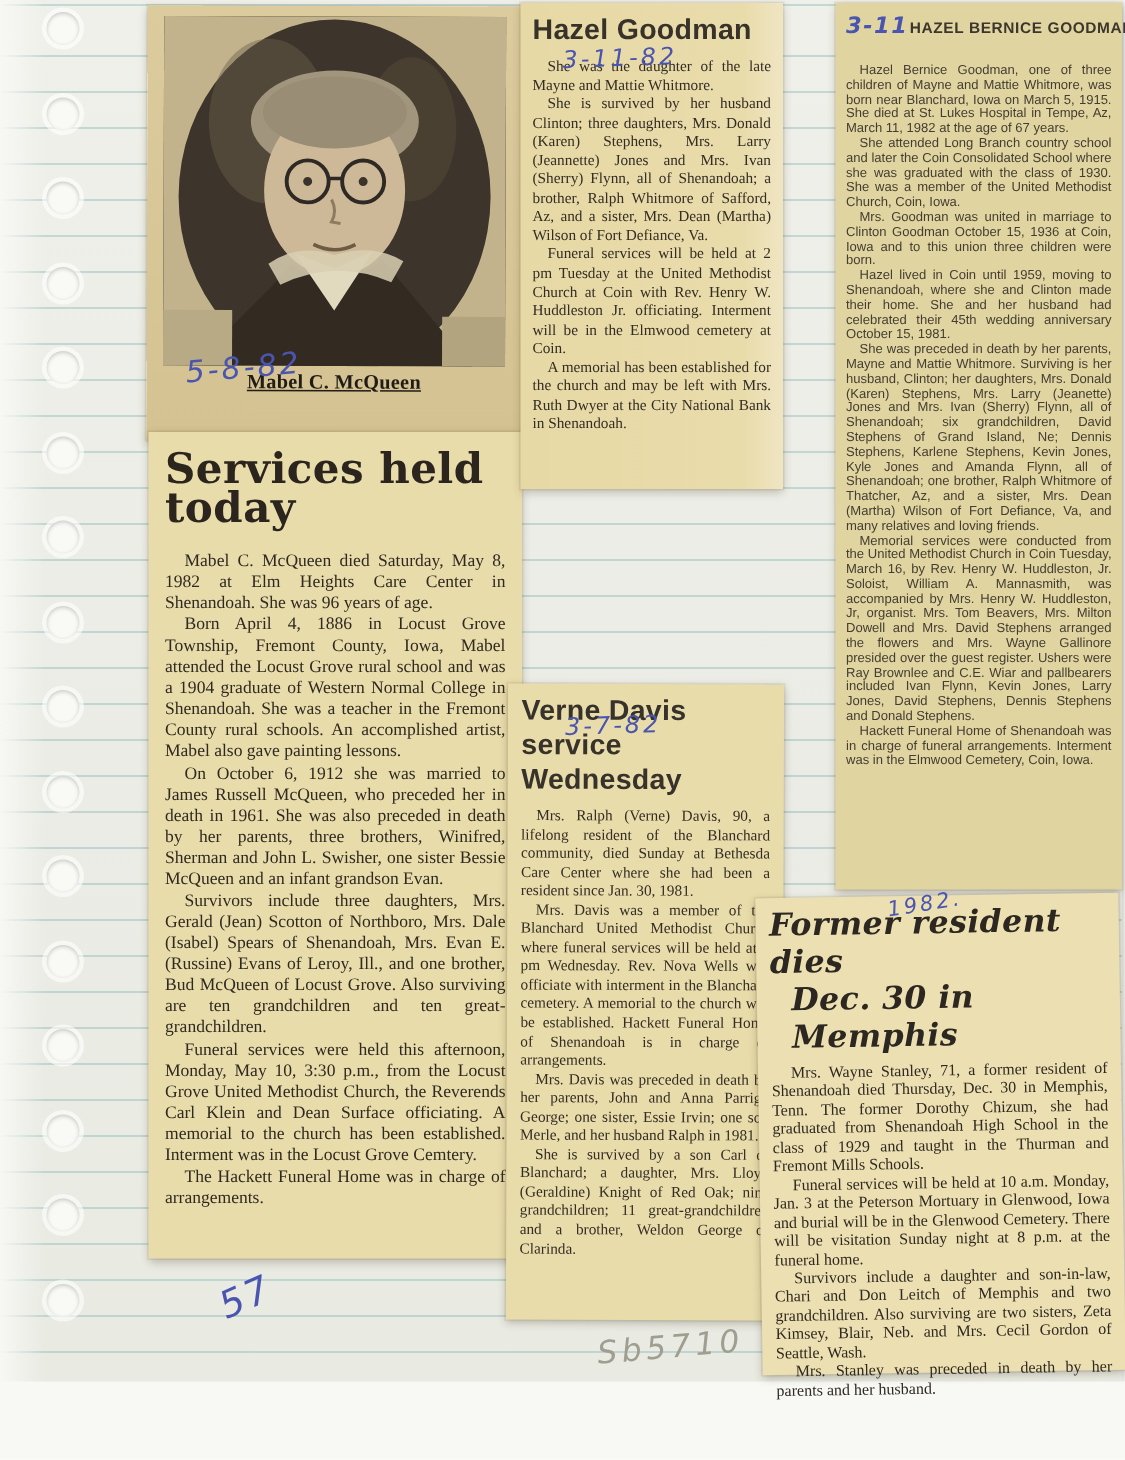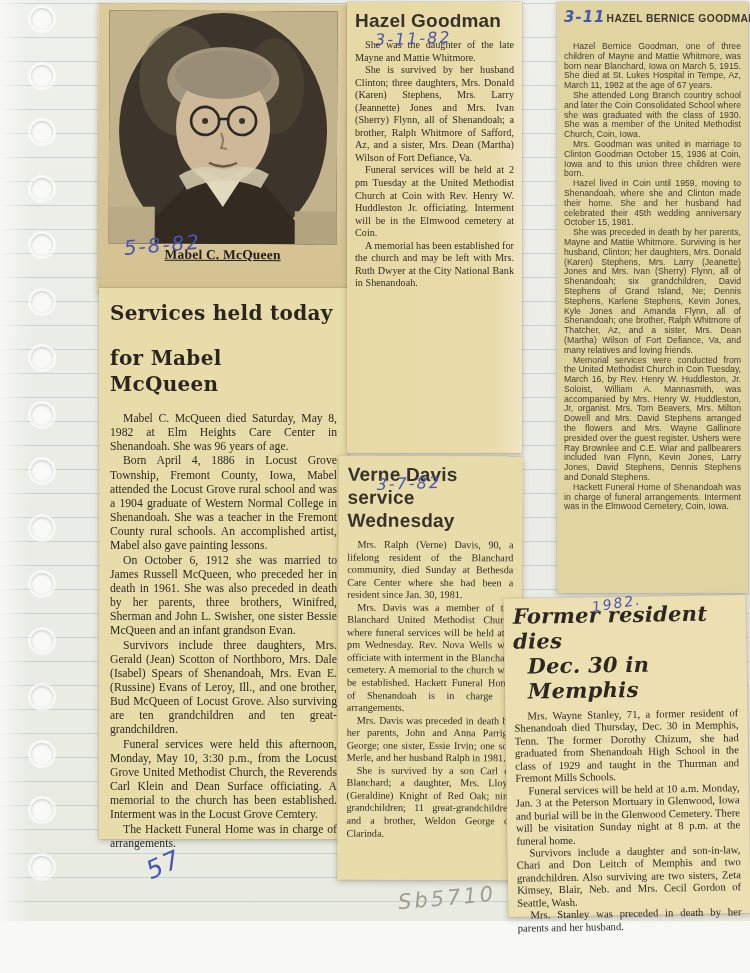--- a/index.html
+++ b/index.html
@@ -44,28 +44,28 @@
     background:linear-gradient(180deg,#dccb9d,#d4c292); transform:rotate(0.2deg); }
   #clip-photo .photo { width:228px; height:233px; display:block; background:#4a4238; }
   #clip-photo .caption {
     width:228px; text-align:center; font-weight:bold; font-size:13.5px; color:#211c16;
     margin-top:3px; letter-spacing:0.2px;text-decoration:underline;
   }
 
   
   #clip-mcqueen { left:99px; top:288px; width:249px; height:551px; padding:12px 11px; box-sizing:border-box; }
   #clip-mcqueen .headline {
-    font-family:"DejaVu Serif", serif; font-weight:bold; font-size:20px;
+    font-family:"DejaVu Serif", serif; font-weight:bold; font-size:28px;
     color:#2b251e; letter-spacing:0.3px; line-height:26px;
   }
   #clip-mcqueen .headline.l2 { margin-top:19px; }
   #clip-mcqueen .body { margin-top:15px; font-size:11.7px; line-height:14.15px; color:#2f2a21; }
 
   
-  #clip-goodman { left:347px; top:2px; width:175px; height:451px; padding:7px 8px; box-sizing:border-box;
+  #clip-goodman { left:347px; top:2px; width:175px; height:324px; padding:7px 8px; box-sizing:border-box;
     background:linear-gradient(90deg,#e7d9a5 0%, #e9dcab 85%, #efe5c2 100%); }
   .sans-head {
     font-family:"Liberation Sans", sans-serif; font-weight:bold; font-size:19px;
     color:#37322a; line-height:23px; letter-spacing:0.2px;
   }
   #clip-goodman .body, #clip-davis .body { margin-top:7px; font-size:10.2px; line-height:12.55px; color:#332d24; }
   #clip-goodman .body p, #clip-davis .body p { text-indent:10px; }
 
   
   #clip-davis { left:338px; top:456px; width:184px; height:424px; padding:7px 9px; box-sizing:border-box;
@@ -159,21 +159,20 @@
       <path d="M70 165 q20 -14 44 -6 q26 -8 46 4 l-8 14 q-38 -16 -74 2 Z" fill="#d8cfb2" opacity="0.85"></path>
       <rect x="0" y="196" width="46" height="37" fill="#b9aa86"></rect>
       <rect x="186" y="200" width="42" height="33" fill="#b3a480"></rect>
     </svg>
     <div class="caption">Mabel C. McQueen</div>
     <span class="ink" id="hw-mcqueen-date">5-8-82</span>
   </div>
 
   <div class="clip" id="clip-mcqueen">
     <div class="headline l1">Services held today</div>
-    <div class="headline l2">for Mabel McQueen</div>
     <div class="body">
         <p>Mabel C. McQueen died Saturday, May 8, 1982 at Elm Heights Care Center in Shenandoah. She was 96 years of age.</p>
         <p>Born April 4, 1886 in Locust Grove Township, Fremont County, Iowa, Mabel attended the Locust Grove rural school and was a 1904 graduate of Western Normal College in Shenandoah. She was a teacher in the Fremont County rural schools. An accomplished artist, Mabel also gave painting lessons.</p>
         <p>On October 6, 1912 she was married to James Russell McQueen, who preceded her in death in 1961. She was also preceded in death by her parents, three brothers, Winifred, Sherman and John L. Swisher, one sister Bessie McQueen and an infant grandson Evan.</p>
         <p>Survivors include three daughters, Mrs. Gerald (Jean) Scotton of Northboro, Mrs. Dale (Isabel) Spears of Shenandoah, Mrs. Evan E. (Russine) Evans of Leroy, Ill., and one brother, Bud McQueen of Locust Grove. Also surviving are ten grandchildren and ten great-grandchildren.</p>
         <p>Funeral services were held this afternoon, Monday, May 10, 3:30 p.m., from the Locust Grove United Methodist Church, the Reverends Carl Klein and Dean Surface officiating. A memorial to the church has been established. Interment was in the Locust Grove Cemtery.</p>
         <p>The Hackett Funeral Home was in charge of arrangements.</p>
       </div>
   </div>
 

